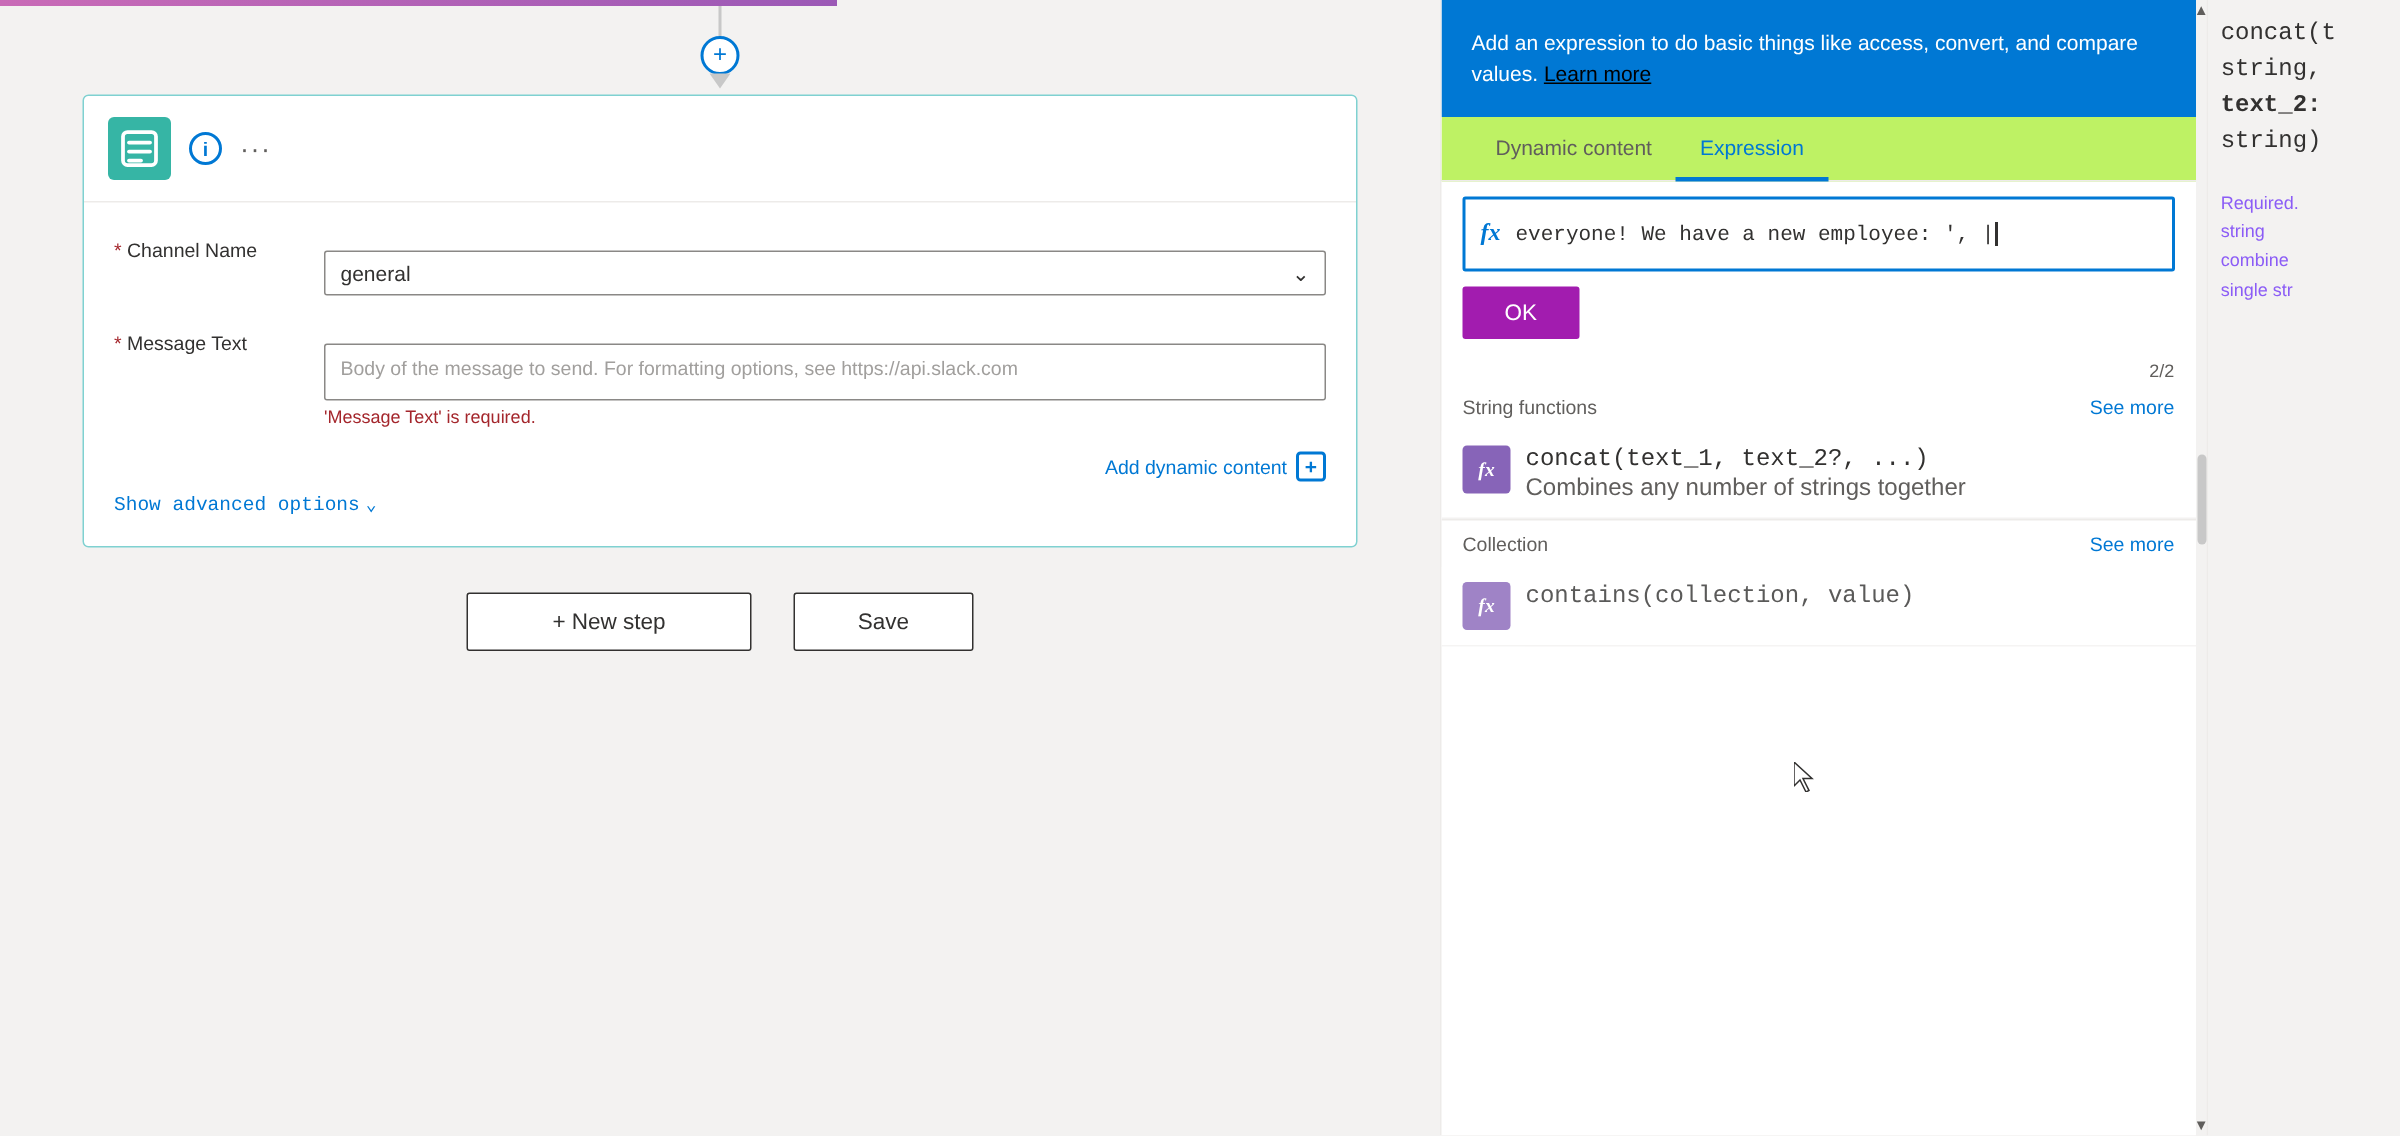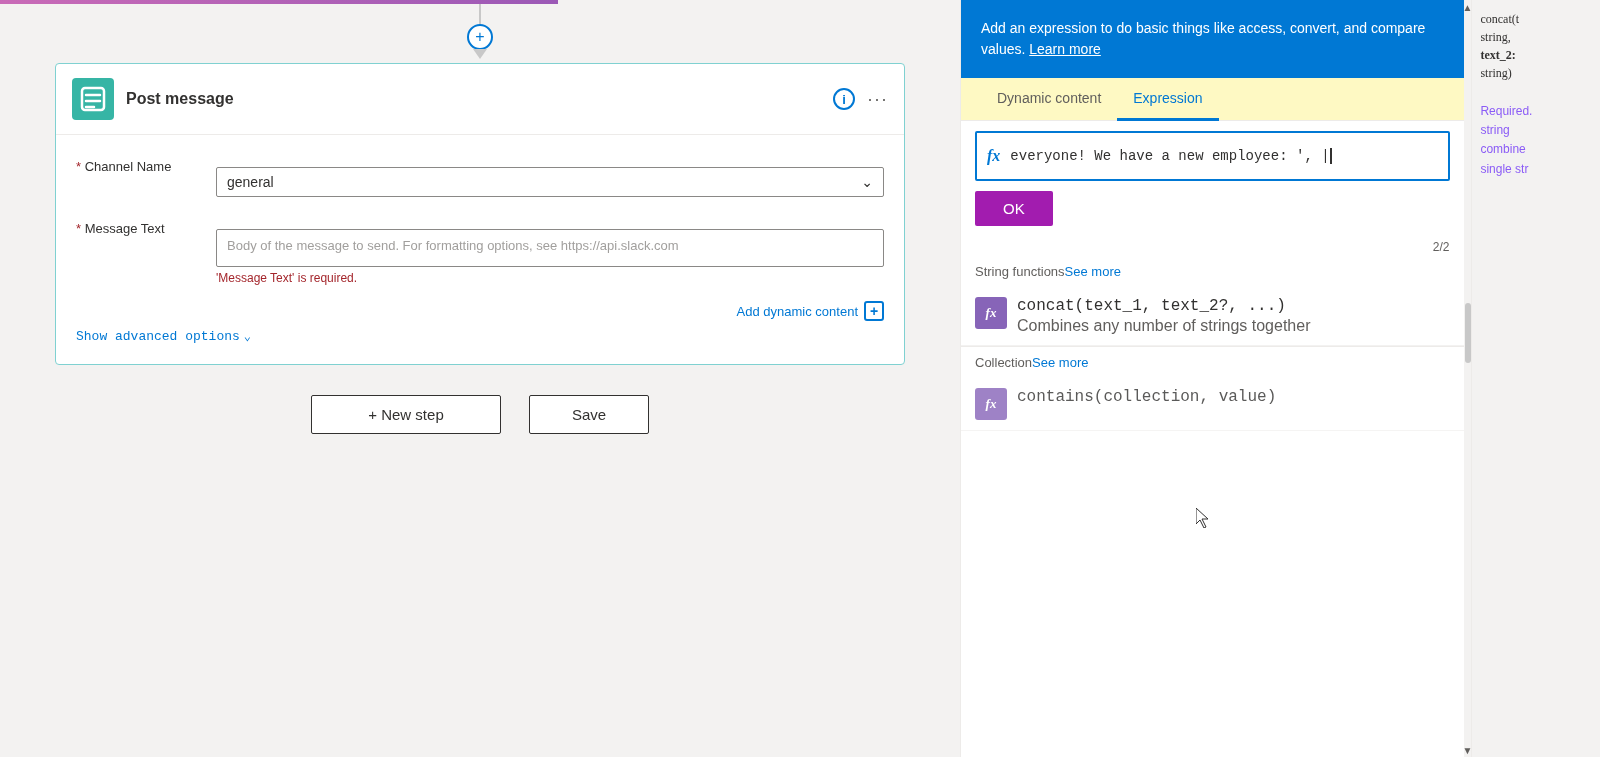--- a/index.html
+++ b/index.html
@@ -281,30 +281,30 @@
 
     .panel-info-banner {
       background: #0078d4;
       color: white;
       padding: 18px 20px;
       font-size: 14px;
       line-height: 1.5;
     }
 
     .panel-info-banner .learn-more {
-      color: #ffffff;
+      color: #000000;
       text-decoration: underline;
       cursor: pointer;
     }
 
     .panel-tabs {
       display: flex;
       border-bottom: 1px solid #edebe9;
       padding: 0 20px;
-      background: #fef9c3;
+      background: #bef264;
     }
 
     .panel-tab {
       padding: 12px 16px;
       font-size: 14px;
       color: #605e5c;
       cursor: pointer;
       border-bottom: 3px solid transparent;
       margin-bottom: -1px;
     }
@@ -367,21 +367,21 @@
       border: none;
       padding: 9px 28px;
       font-size: 15px;
       font-weight: 500;
       border-radius: 2px;
       cursor: pointer;
     }
 
     .section-header {
       display: flex;
-      justify-content: flex-start;
+      justify-content: space-between;
       align-items: center;
       padding: 8px 14px;
       color: #605e5c;
       font-size: 13px;
     }
 
     .see-more-link {
       color: #0078d4;
       font-size: 13px;
       cursor: pointer;
@@ -477,22 +477,22 @@
       width: 130px;
       background: #f3f2f1;
       border-left: 1px solid #edebe9;
       padding: 10px 8px;
       font-size: 12px;
       color: #323130;
       overflow: hidden;
     }
 
     .far-right-code {
-      font-family: Liberation Serif, serif;
-      font-size: 12px;
+      font-family: Liberation Mono, monospace;
+      font-size: 16px;
       color: #323130;
       line-height: 1.5;
     }
 
     .far-right-section {
       margin-top: 20px;
       color: #8b5cf6;
       font-size: 12px;
       line-height: 1.6;
     }
@@ -530,21 +530,20 @@
 
     <div class="card-header">
       <div class="card-icon">
         <svg width="28" height="28" viewBox="0 0 28 28" fill="none">
           <rect x="3" y="3" width="22" height="22" rx="3" stroke="white" stroke-width="2.5" fill="none"></rect>
           <line x1="7" y1="10" x2="21" y2="10" stroke="white" stroke-width="2.5" stroke-linecap="round"></line>
           <line x1="7" y1="16" x2="21" y2="16" stroke="white" stroke-width="2.5" stroke-linecap="round"></line>
           <line x1="7" y1="22" x2="15" y2="22" stroke="white" stroke-width="2.5" stroke-linecap="round"></line>
         </svg>
       </div>
-      <span class="card-title">Post message</span>
       <div class="card-header-icons">
         <div class="info-icon">i</div>
         <div class="menu-icon">···</div>
       </div>
     </div>
 
     <div class="card-body">
 
       <div class="form-row">
         <div class="form-label">

